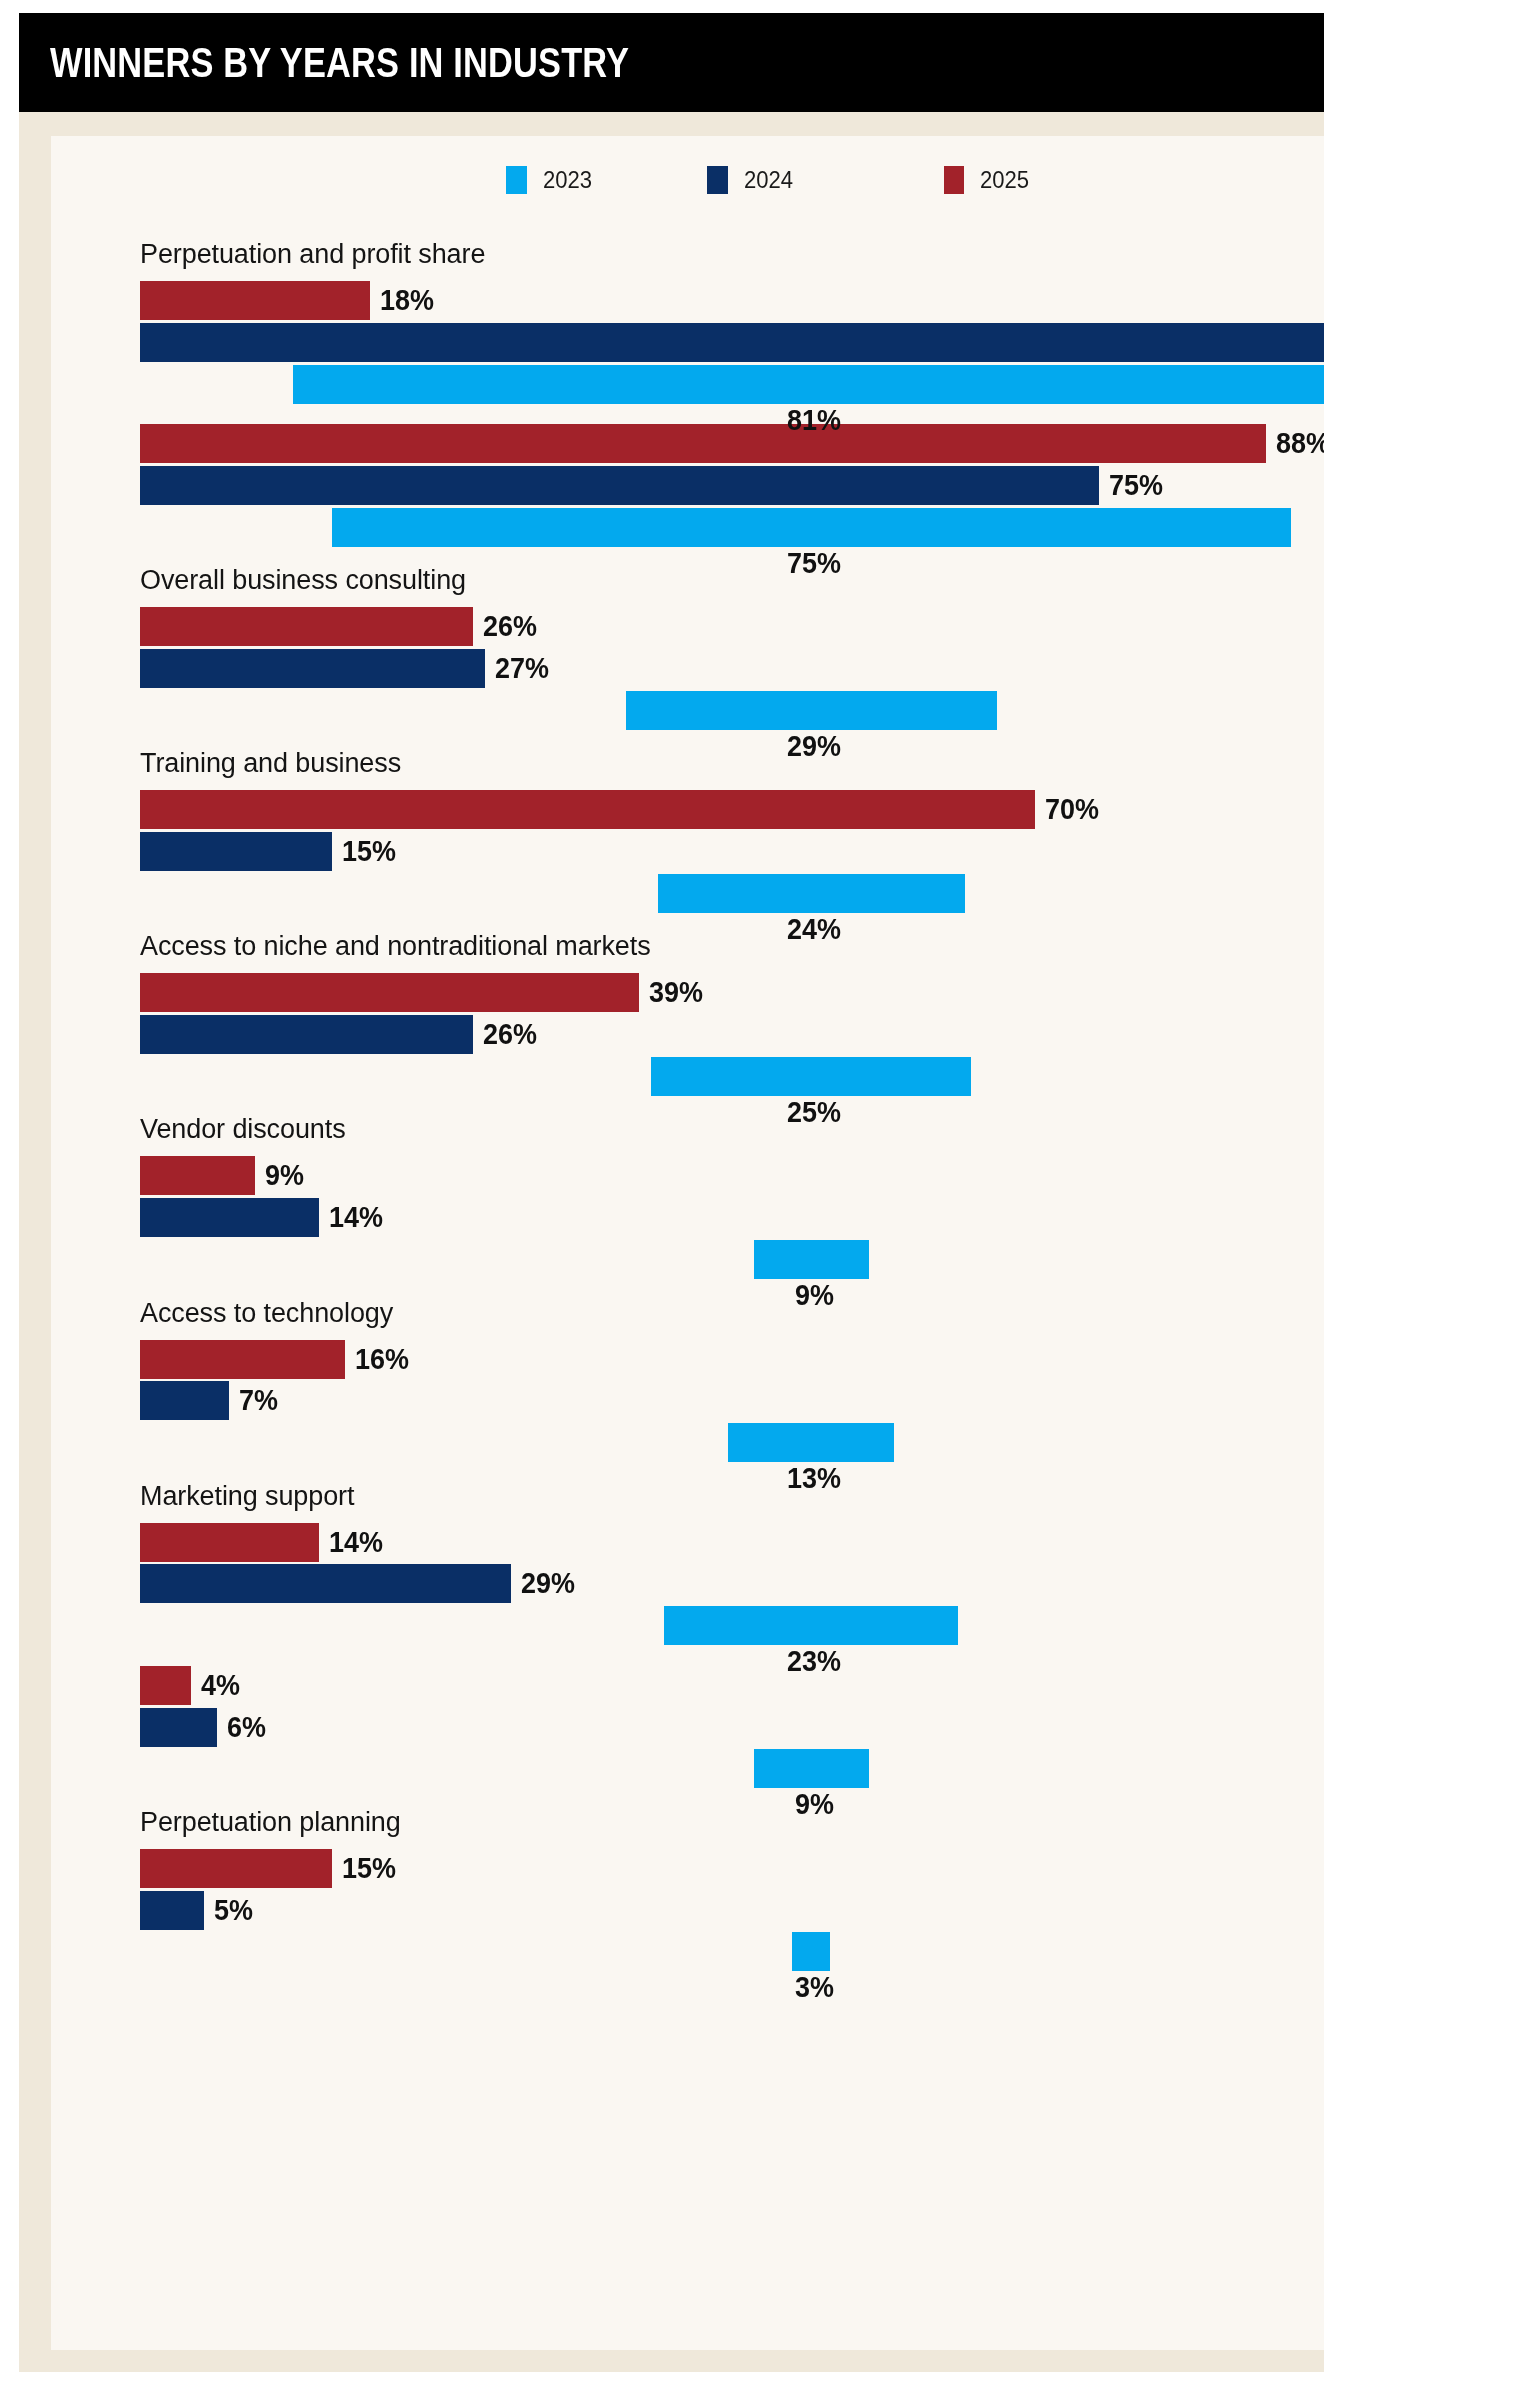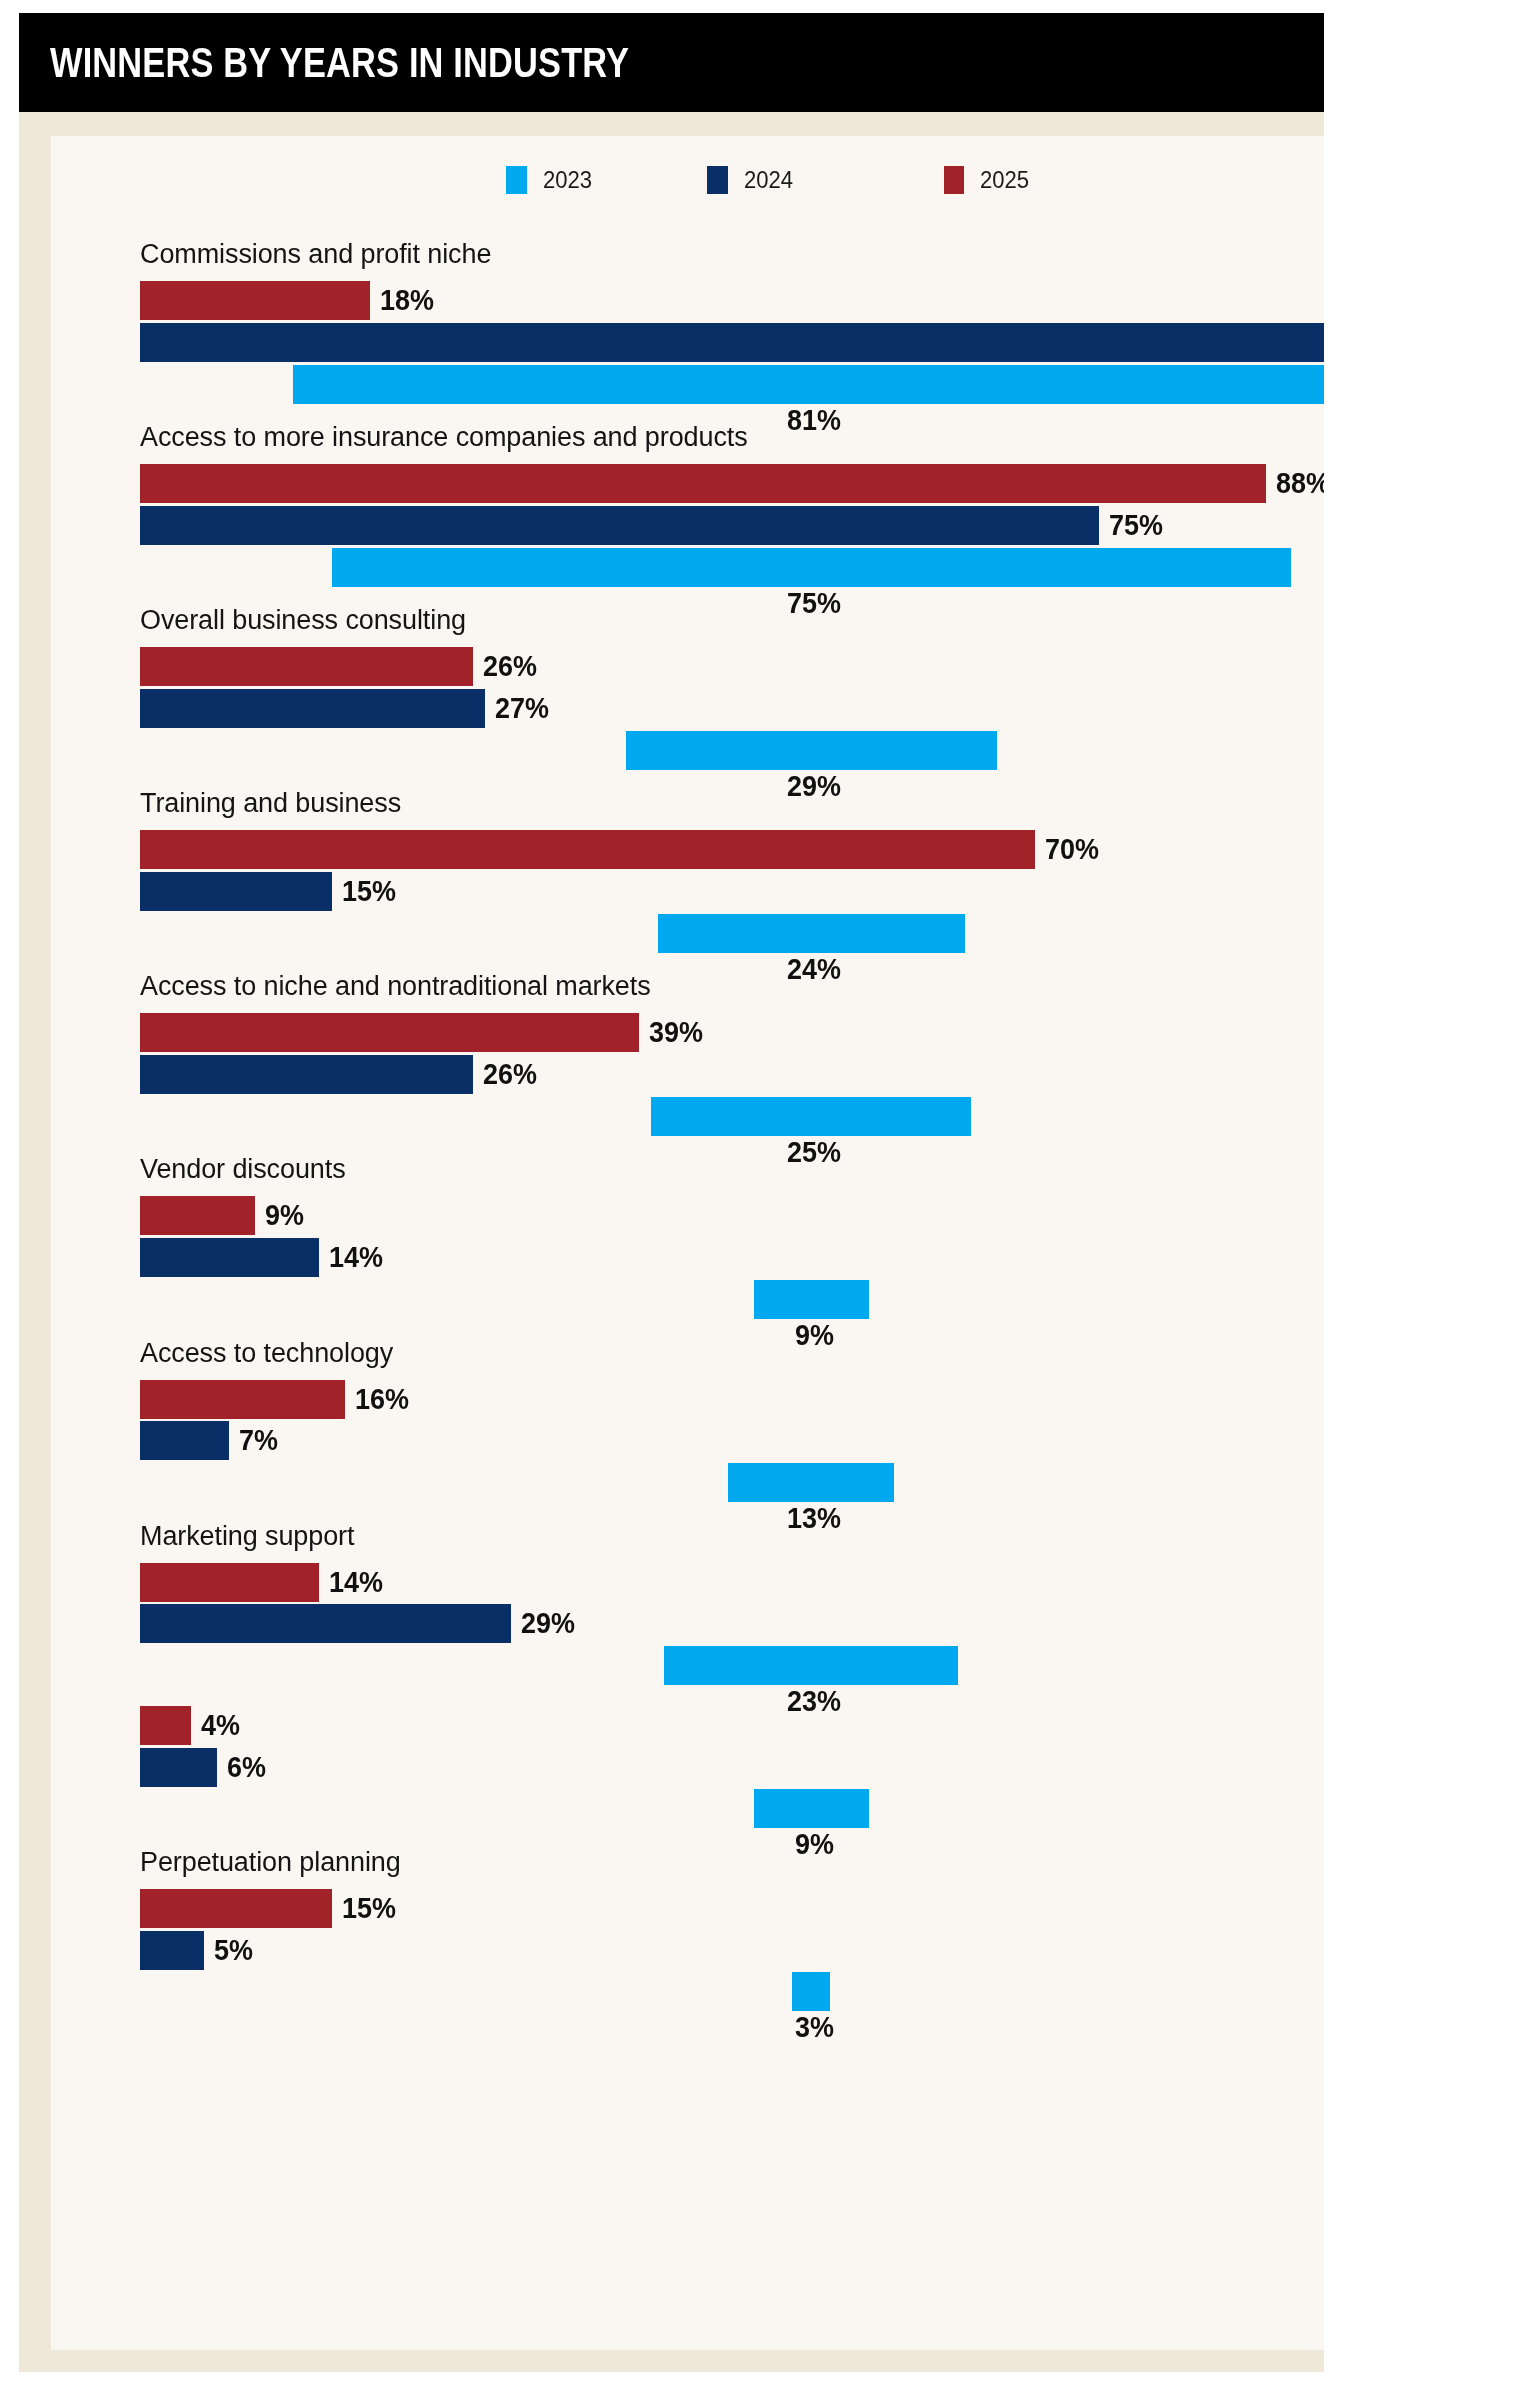--- a/index.html
+++ b/index.html
@@ -163,36 +163,35 @@
         <span class="legend-label">2024</span>
       </div>
       <div class="legend-item">
         <span class="legend-swatch" style="background: rgb(162, 34, 42);"></span>
         <span class="legend-label">2025</span>
       </div>
     </div>
 
   <div class="chart" id="chart">
       <div class="group">
-        <div class="cat-label">Commissions and profit niche</div>
+        <div class="cat-label">Perpetuation and profit share</div>
         <div class="bar-row">
           <div class="bar" style="background: rgb(162, 34, 42); width: 230px;"></div>
           <div class="bar-value">18%</div>
         </div>
         <div class="bar-row">
           <div class="bar" style="background: rgb(10, 47, 102); width: 1190px;"></div>
           <div class="bar-value">93%</div>
         </div>
         <div class="bar-row">
           <div class="bar" style="background: rgb(3, 169, 238); width: 1036px;"></div>
           <div class="bar-value">81%</div>
         </div>
       </div>
       <div class="group">
-        <div class="cat-label">Access to more insurance companies and products</div>
         <div class="bar-row">
           <div class="bar" style="background: rgb(162, 34, 42); width: 1126px;"></div>
           <div class="bar-value">88%</div>
         </div>
         <div class="bar-row">
           <div class="bar" style="background: rgb(10, 47, 102); width: 959px;"></div>
           <div class="bar-value">75%</div>
         </div>
         <div class="bar-row">
           <div class="bar" style="background: rgb(3, 169, 238); width: 959px;"></div>

